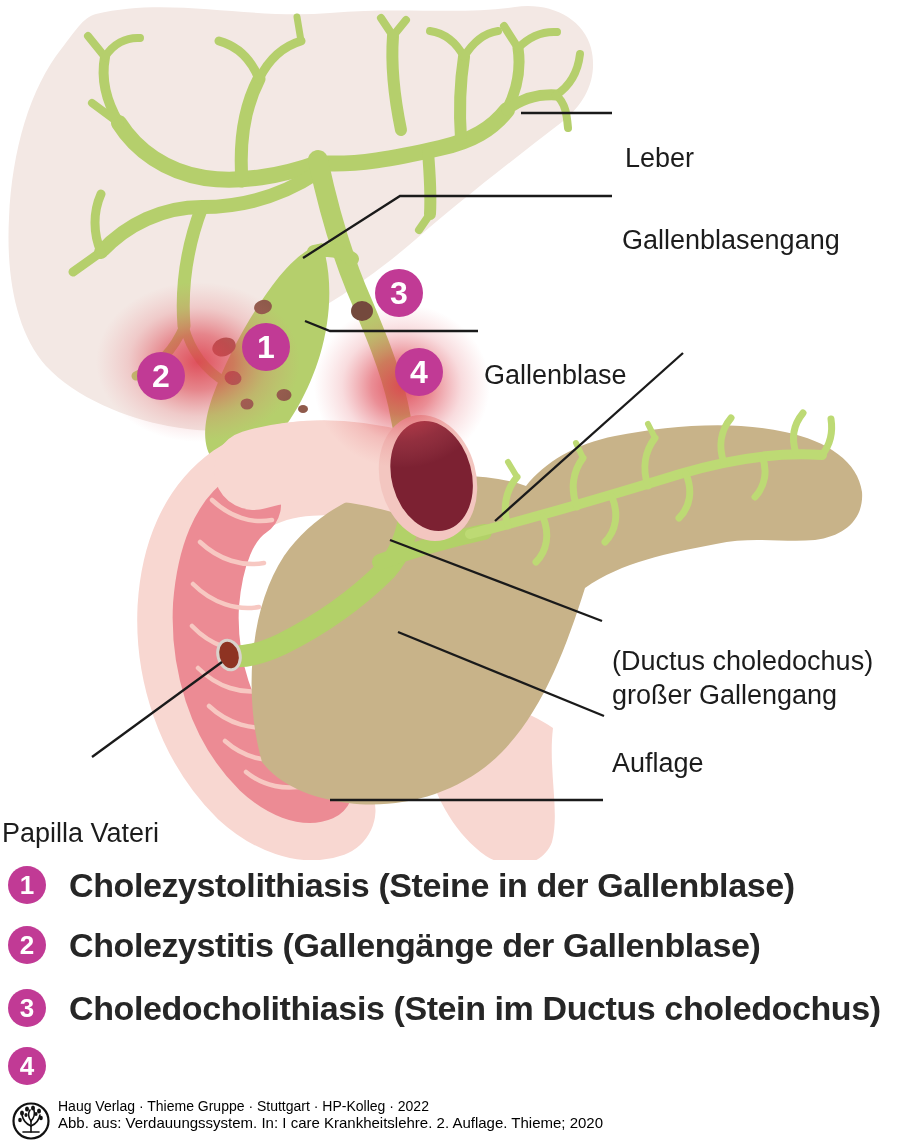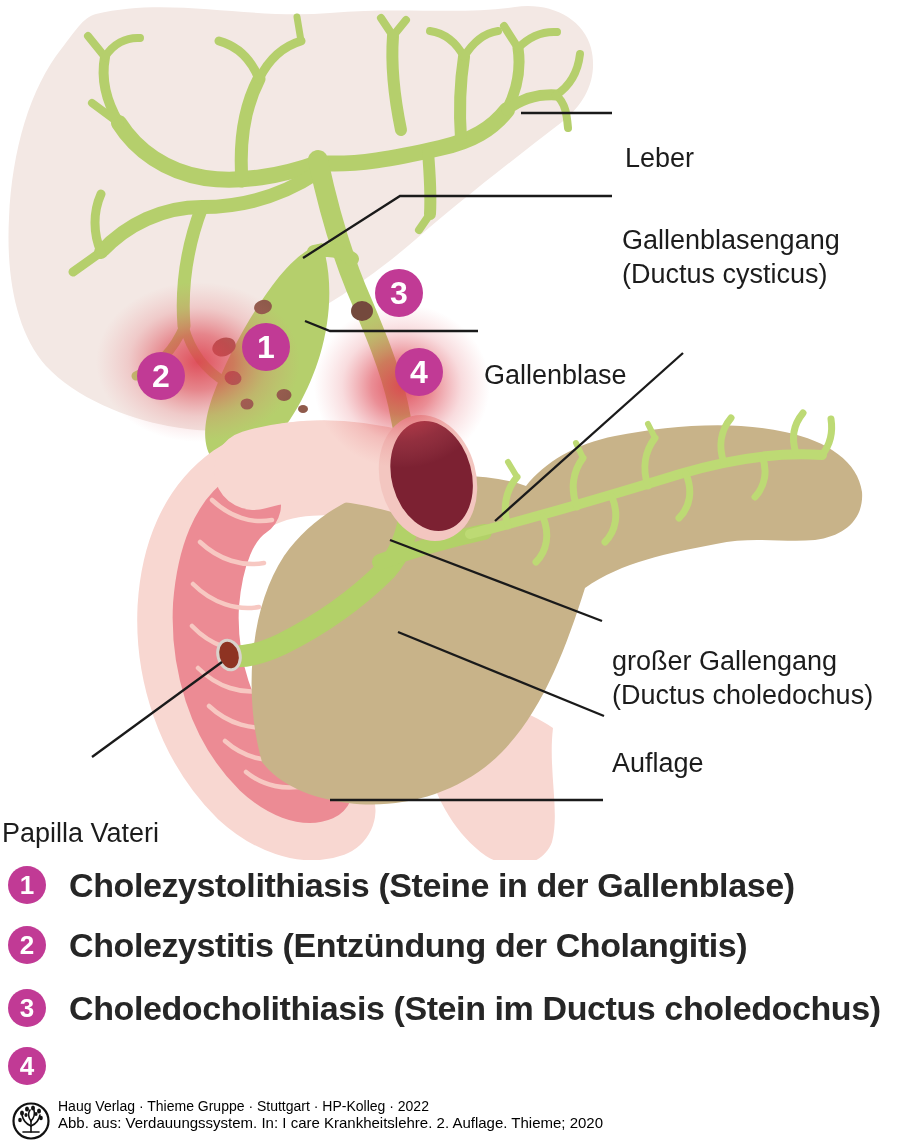--- a/index.html
+++ b/index.html
@@ -179,38 +179,37 @@
       <circle cx="399" cy="293" r="24" fill="#c13a95"></circle>
       <text x="399" y="304" fill="#ffffff">3</text>
       <circle cx="419" cy="372" r="24" fill="#c13a95"></circle>
       <text x="419" y="383" fill="#ffffff">4</text>
     </g>
   </svg>
 
   <div class="anat-label" style="left:625px;top:97px;">Leber</div>
   <div class="anat-label" style="left:622px;top:179px;">
     <div>Gallenblasengang</div>
-    <div>(Ductus cysticus)</div>
   </div>
   <div class="anat-label" style="left:484px;top:314px;">Gallenblase</div>
   <div class="anat-label" style="left:612px;top:600px;">
+    <div>(Ductus choledochus)</div>
     <div>großer Gallengang</div>
-    <div>(Ductus choledochus)</div>
   </div>
   <div class="anat-label" style="left:612px;top:702px;">Auflage</div>
   <div class="anat-label" style="left:2px;top:772px;">Papilla Vateri</div>
 
   <div class="legend">
     <div class="legend-row" style="top:865px;">
       <div class="legend-badge">1</div>
       <div class="legend-text">Cholezystolithiasis (Steine in der Gallenblase)</div>
     </div>
     <div class="legend-row" style="top:925px;">
       <div class="legend-badge">2</div>
-      <div class="legend-text">Cholezystitis (Entzündung der Cholangitis)</div>
+      <div class="legend-text">Cholezystitis (Gallengänge der Gallenblase)</div>
     </div>
     <div class="legend-row" style="top:988px;">
       <div class="legend-badge">3</div>
       <div class="legend-text">Choledocholithiasis (Stein im Ductus choledochus)</div>
     </div>
     <div class="legend-row" style="top:1046px;">
       <div class="legend-badge">4</div>
     </div>
   </div>
 

